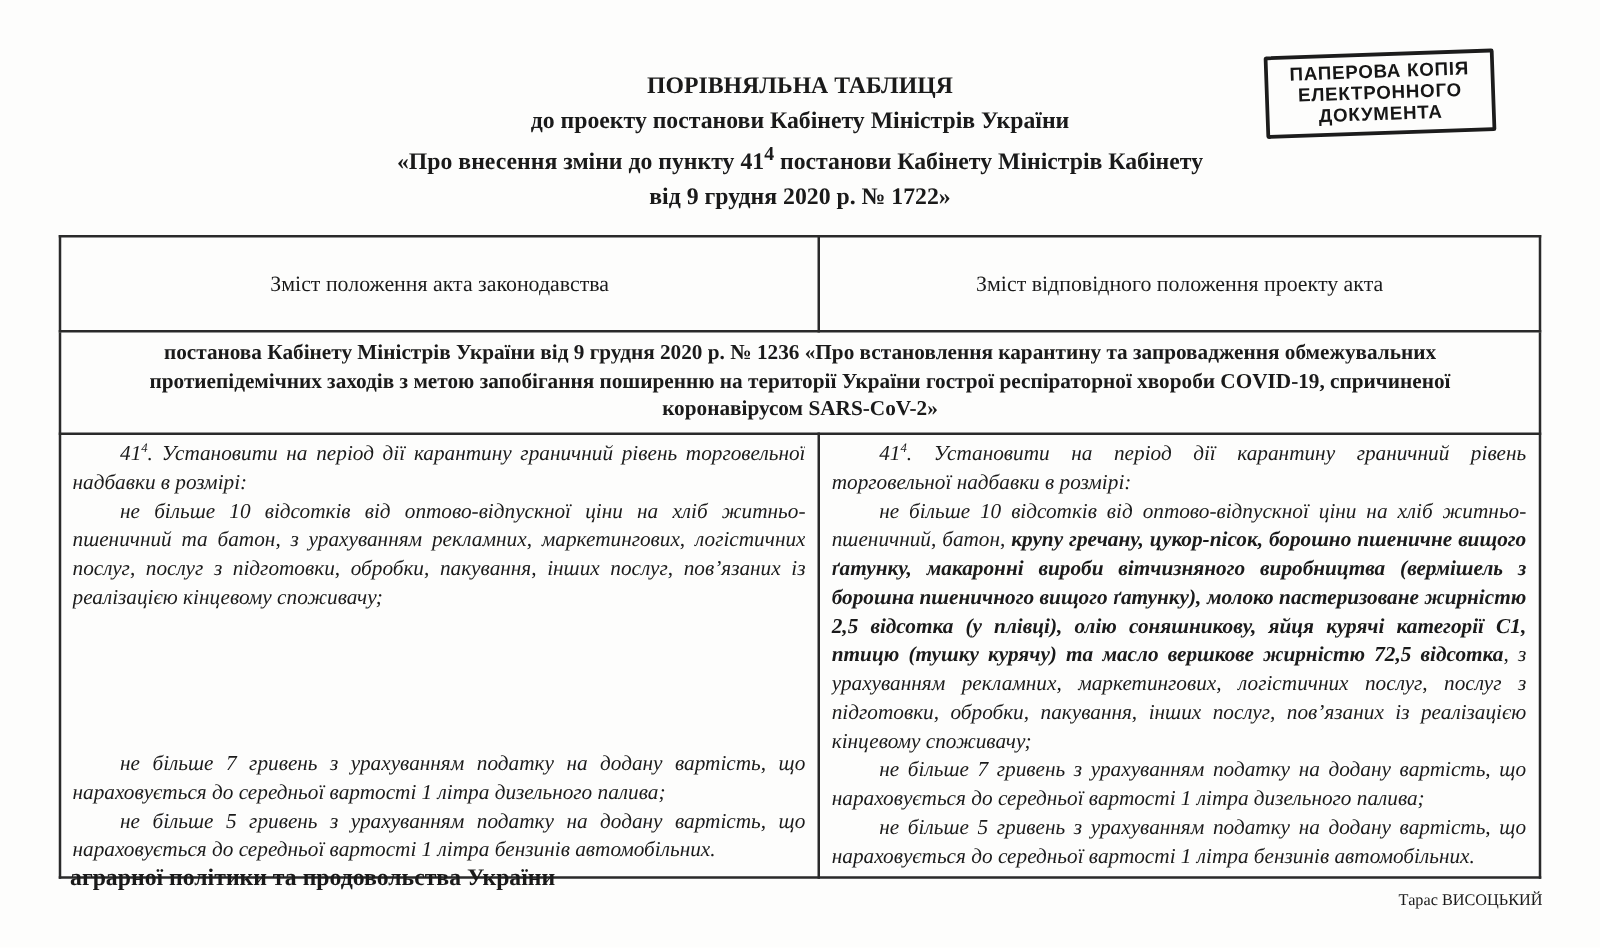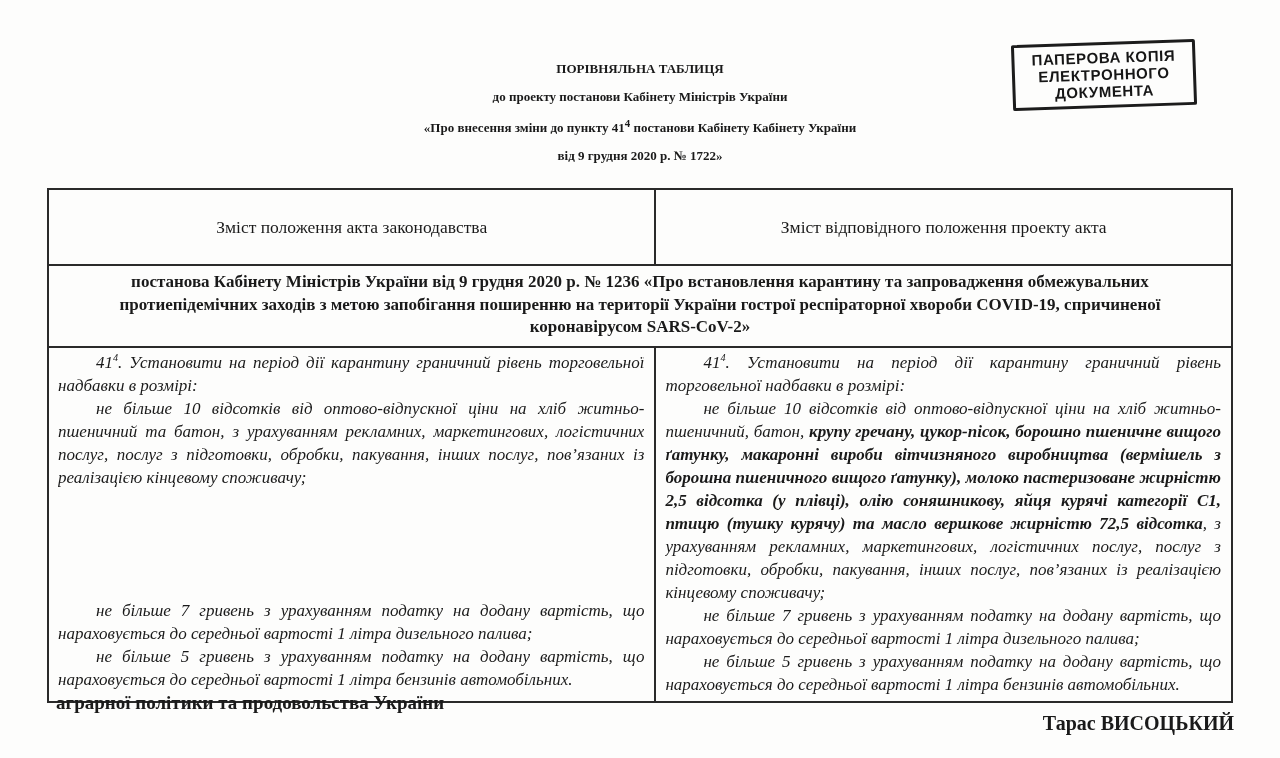--- a/index.html
+++ b/index.html
@@ -33,21 +33,21 @@
   }
 
   
   .title-block {
     position: absolute;
     top: 55px;
     left: 0;
     width: 1280px;
     text-align: center;
     font-weight: bold;
-    font-size: 13px;
+    font-size: 19px;
     line-height: 27.5px;
   }
   .title-block .tline { white-space: nowrap; }
 
   
   table.doc-table {
     position: absolute;
     top: 188px;
     left: 47px;
     width: 1186px;
@@ -96,39 +96,39 @@
     left: 56px;
     top: 688px;
     font-weight: bold;
     font-size: 19px;
     line-height: 30px;
   }
   .footer-right {
     position: absolute;
     right: 46px;
     top: 712px;
-    font-weight: bold;
-    font-size: 20px;
+    font-weight: normal;
+    font-size: 13px;
   }
 </style>
 </head>
 <body>
 
 <div class="page">
 
   <div class="stamp">
     <div>ПАПЕРОВА КОПІЯ</div>
     <div>ЕЛЕКТРОННОГО</div>
     <div>ДОКУМЕНТА</div>
   </div>
 
   <div class="title-block">
     <div class="tline">ПОРІВНЯЛЬНА ТАБЛИЦЯ</div>
     <div class="tline">до проекту постанови Кабінету Міністрів України</div>
-    <div class="tline"><span>«Про внесення зміни до пункту 41</span><sup>4</sup><span> постанови Кабінету Кабінету України</span></div>
+    <div class="tline"><span>«Про внесення зміни до пункту 41</span><sup>4</sup><span> постанови Кабінету Міністрів Кабінету</span></div>
     <div class="tline">від 9 грудня 2020 р. № 1722»</div>
   </div>
 
   <table class="doc-table">
     <colgroup>
       <col style="width:51.3%">
       <col style="width:48.7%">
     </colgroup>
     <tbody>
         <tr>

